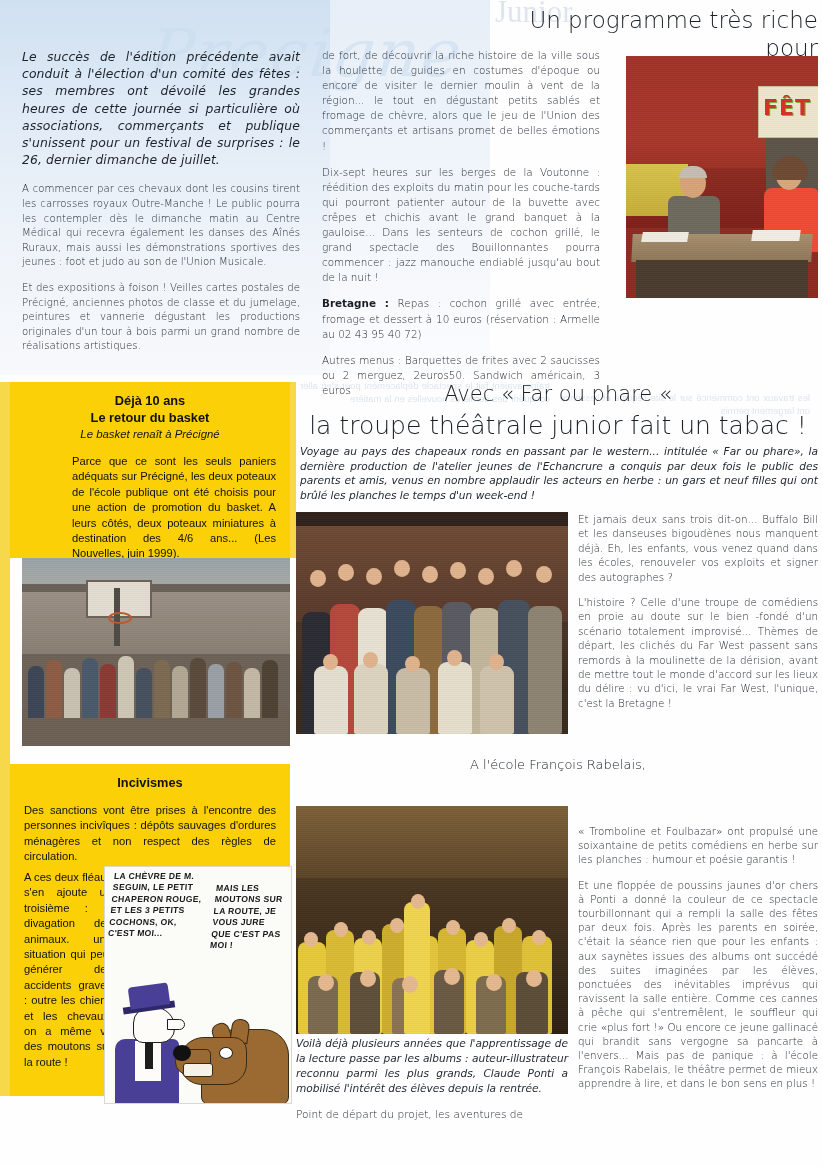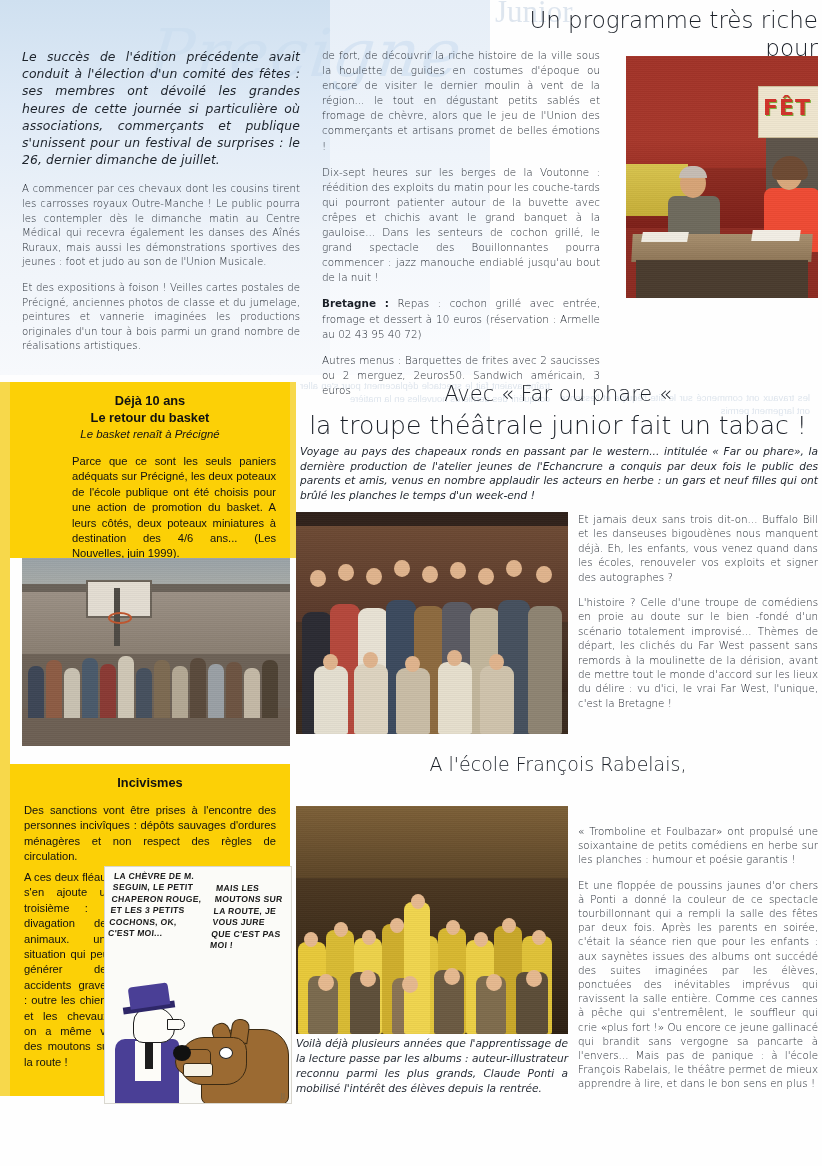--- a/index.html
+++ b/index.html
@@ -73,21 +73,21 @@
     font-family:"DejaVu Sans", sans-serif;font-weight:300;
   }
   #title-top{
     left:470px;top:6px;width:348px;font-size:23px;line-height:28px;
     text-align:right;padding-right:4px;
   }
   #title-theatre{left:296px;top:380px;width:524px;}
   #title-theatre .l1{font-size:21px;line-height:29px;}
   #title-theatre .l2{font-size:25px;line-height:33px;}
   #title-rabelais{left:296px;top:750px;width:524px;}
-  #title-rabelais .l1{font-size:19px;line-height:29px;}
+  #title-rabelais .l1{font-size:13px;line-height:29px;}
   #title-rabelais .l2{font-size:24px;line-height:33px;}
 
   
   #chapeau-theatre{
     position:absolute;left:300px;top:444px;width:518px;
     font-style:italic;font-size:10.6px;line-height:14.6px;color:#222831;
     text-align:justify;
   }
 
   
@@ -240,21 +240,21 @@
   <div class="ghost-col" style="left:560px;top:392px;width:250px;">les travaux ont commencé sur le site l'équipe et l'essence ont largement permis</div>
 
   <div class="spine"></div>
   <div class="spine2"></div>
 
   <div class="sec-title hand" id="title-top">Un programme très riche  pour</div>
 
   <div class="col-text hand" id="intro-left">
     <div class="lead hand-i">Le succès de l'édition précédente avait conduit à l'élection d'un comité des fêtes : ses  membres ont dévoilé les grandes heures de cette journée si  particulière où associations, commerçants et publique s'unissent pour  un festival de surprises : le 26, dernier dimanche de  juillet.</div>
     <p>A commencer par  ces chevaux dont les cousins tirent les carrosses royaux Outre-Manche ! Le  public pourra les contempler dès le dimanche matin au Centre Médical qui  recevra également les danses des Aînés Ruraux, mais aussi les démonstrations sportives des jeunes : foot et judo au son de l'Union  Musicale.</p>
-    <p>Et des expositions  à foison ! Veilles cartes postales de Précigné, anciennes photos de classe et  du jumelage, peintures et vannerie imaginées les productions originales d'un  tour à bois parmi un grand nombre de réalisations artistiques.</p>
+    <p>Et des expositions  à foison ! Veilles cartes postales de Précigné, anciennes photos de classe et  du jumelage, peintures et vannerie dégustant les productions originales d'un  tour à bois parmi un grand nombre de réalisations artistiques.</p>
   </div>
 
   <div class="col-text hand" id="intro-mid">
     <p>de fort, de découvrir la riche  histoire de la ville sous la houlette de guides en costumes d'époque ou encore de visiter le dernier moulin à vent de la région... le tout en dégustant  petits sablés et fromage de chèvre, alors que le jeu de l'Union des  commerçants et artisans promet de belles émotions !</p>
     <p>Dix-sept  heures sur les berges de la Voutonne : réédition des exploits du matin pour  les couche-tards qui pourront patienter autour de la buvette avec crêpes et  chichis avant le grand banquet à la gauloise... Dans les senteurs de cochon  grillé, le grand spectacle des Bouillonnantes pourra commencer : jazz manouche  endiablé jusqu'au bout de la nuit !</p>
     <p><span class="strongline">Bretagne :</span><span> Repas : cochon  grillé avec entrée, fromage et dessert à 10 euros (réservation : Armelle au  02 43 95 40 72)</span></p>
     <p>Autres menus :  Barquettes de frites avec 2 saucisses ou 2 merguez, 2euros50.  Sandwich américain, 3 euros</p>
   </div>
 
   <div class="photo" id="photo-meeting">
@@ -442,15 +442,16 @@
     <div class="noise"></div>
   </div>
 
   <div class="col-text hand" id="rabelais-right">
     <p>« Tromboline et Foulbazar» ont propulsé une soixantaine de petits comédiens en herbe sur les  planches : humour et poésie garantis !</p>
     <p>Et  une floppée de poussins jaunes d'or chers à Ponti a donné la couleur de ce spectacle tourbillonnant qui a  rempli la salle des fêtes par deux fois. Après les parents en soirée, c'était  la séance rien que pour les enfants : aux saynètes issues des albums ont  succédé des suites imaginées par les élèves, ponctuées des inévitables  imprévus qui ravissent la salle entière. Comme ces cannes à pêche qui  s'entremêlent, le souffleur qui crie «plus fort !» Ou encore ce jeune gallinacé qui brandit sans vergogne sa pancarte à l'envers... Mais pas  de panique : à l'école François Rabelais, le théâtre permet de mieux apprendre  à lire, et dans le bon sens en plus !</p>
   </div>
 
   <div class="col-text hand" id="rabelais-under">
     <p class="it">Voilà déjà plusieurs années que l'apprentissage  de la lecture passe par les albums : auteur-illustrateur reconnu parmi les  plus grands, Claude Ponti a mobilisé l'intérêt des élèves depuis la  rentrée.</p>
+    <p>Point de départ du projet, les aventures de</p>
   </div>
 
 </div>
 
 </body></html>

